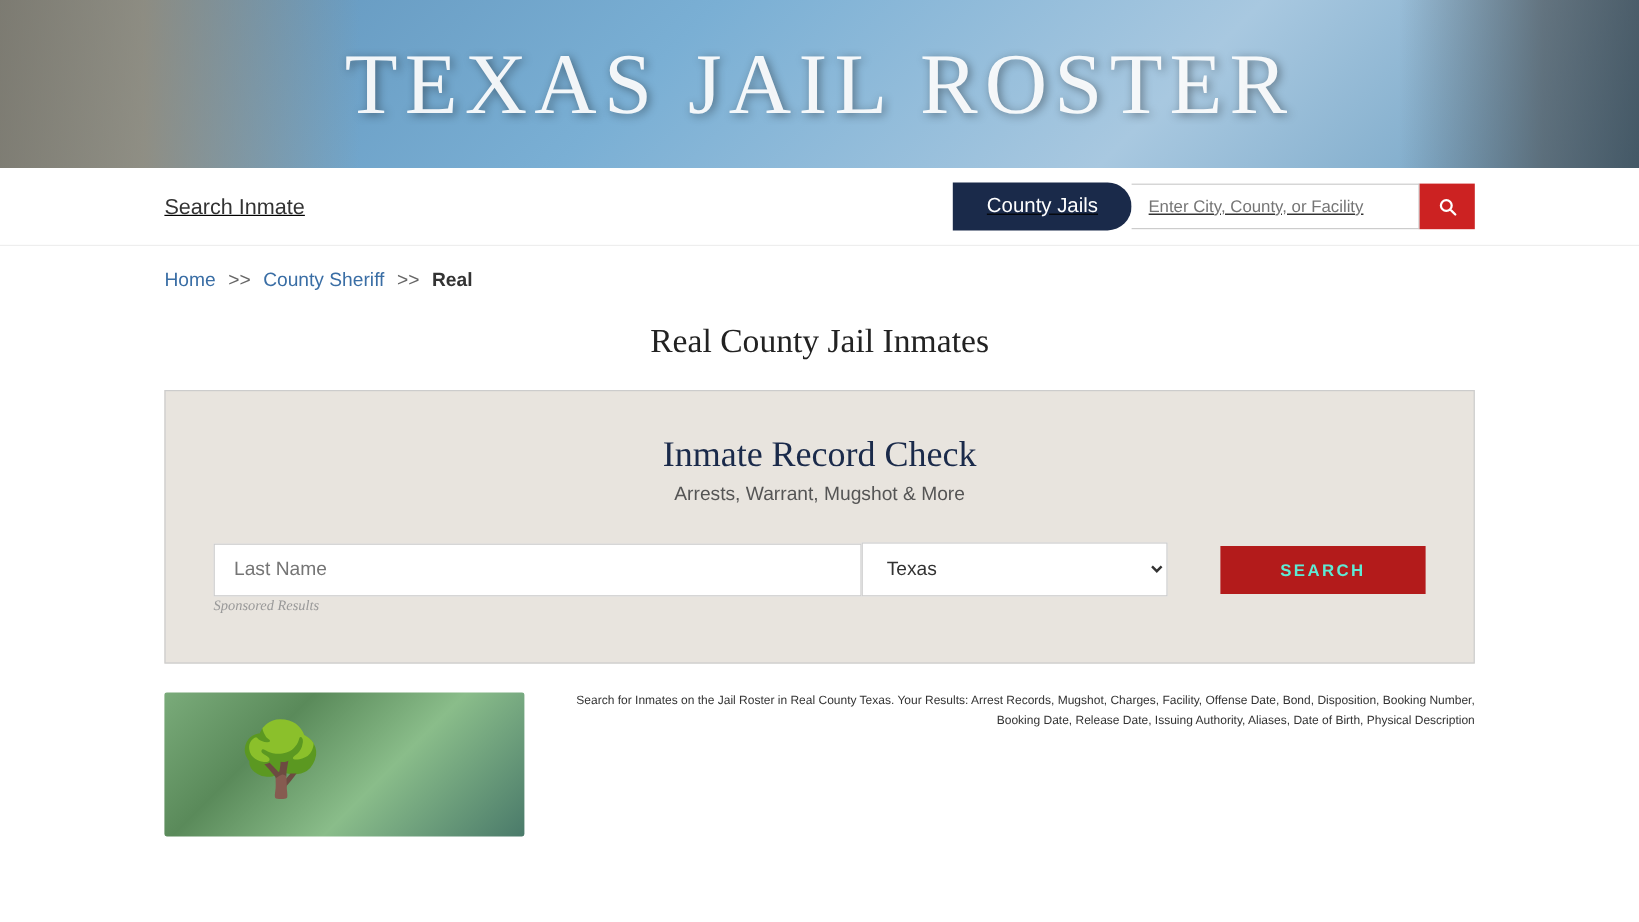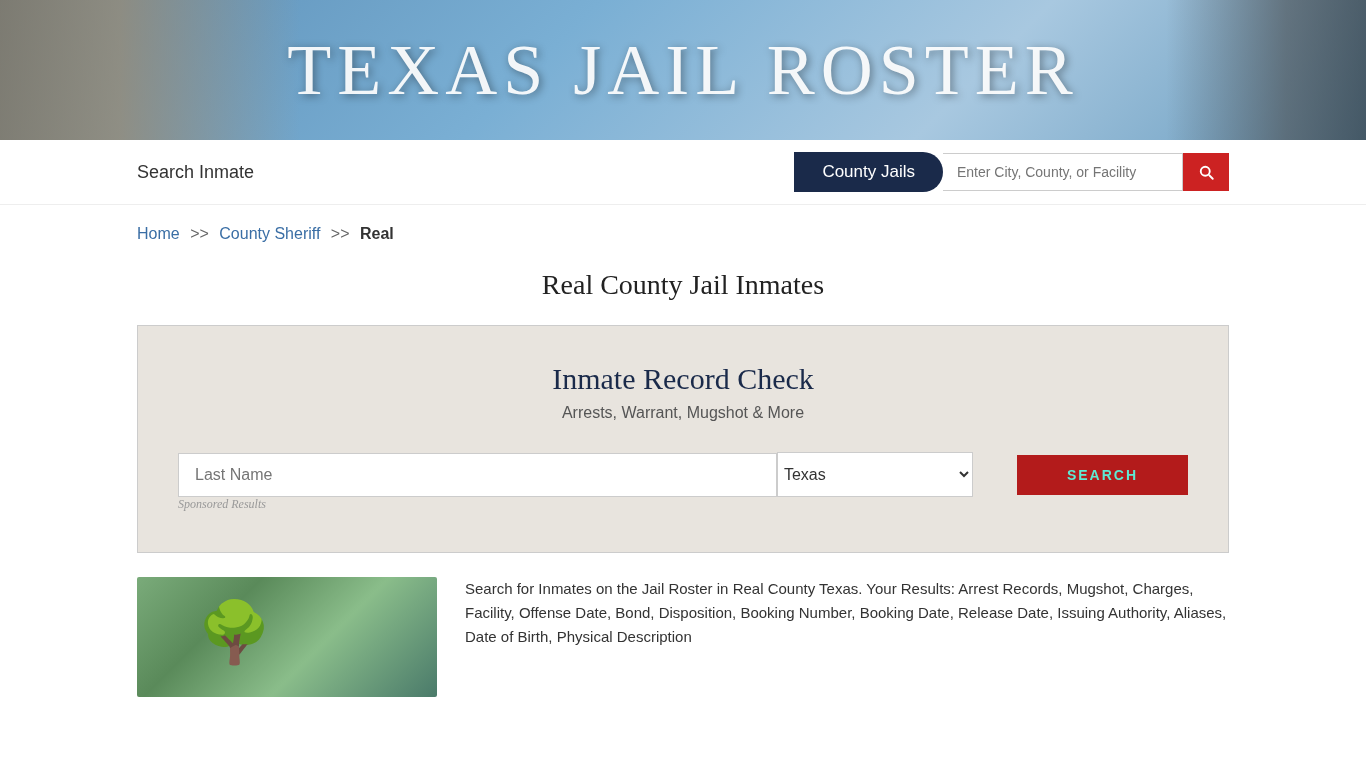--- a/index.html
+++ b/index.html
@@ -48,20 +48,21 @@
 
     
     #nav-bar {
       width: 1366px;
       padding: 12px 137px;
       display: flex;
       align-items: center;
       justify-content: space-between;
       background: #fff;
       border-bottom: 1px solid #eee;
+      text-decoration: underline;
     }
     #nav-bar .search-inmate-label {
       font-size: 18px;
       color: #333;
       font-family: Arial, sans-serif;
     }
     #nav-bar .nav-right {
       display: flex;
       align-items: center;
       gap: 0;
@@ -173,22 +174,22 @@
       font-size: 16px;
       border: 1px solid #ccc;
       outline: none;
       color: #aaa;
       font-family: Arial, sans-serif;
     }
     .input-first-name {
       border-right: none;
     }
     .state-select {
-      width: 196px;
-      padding: 12px 2px;
+      width: 255px;
+      padding: 12px 16px;
       font-size: 16px;
       border: 1px solid #ccc;
       outline: none;
       color: #333;
       font-family: Arial, sans-serif;
       background: #fff;
       cursor: pointer;
       -webkit-appearance: auto;
     }
     .search-main-btn {
@@ -228,24 +229,25 @@
     }
     .bottom-image::before {
       content: '🌳';
       position: absolute;
       font-size: 60px;
       top: 20px;
       left: 60px;
     }
     .bottom-text {
       flex: 1;
-      font-size: 15px;
+      font-size: 10px;
       color: #333;
       font-family: Arial, sans-serif;
       line-height: 1.6;
+      text-align: right;
     }
   </style>
 </head>
 <body>
 
 <div id="header-banner">
   <div class="capitol-shape"></div>
   <div class="banner-title">Texas Jail Roster</div>
   <div class="right-shape"></div>
 </div>

